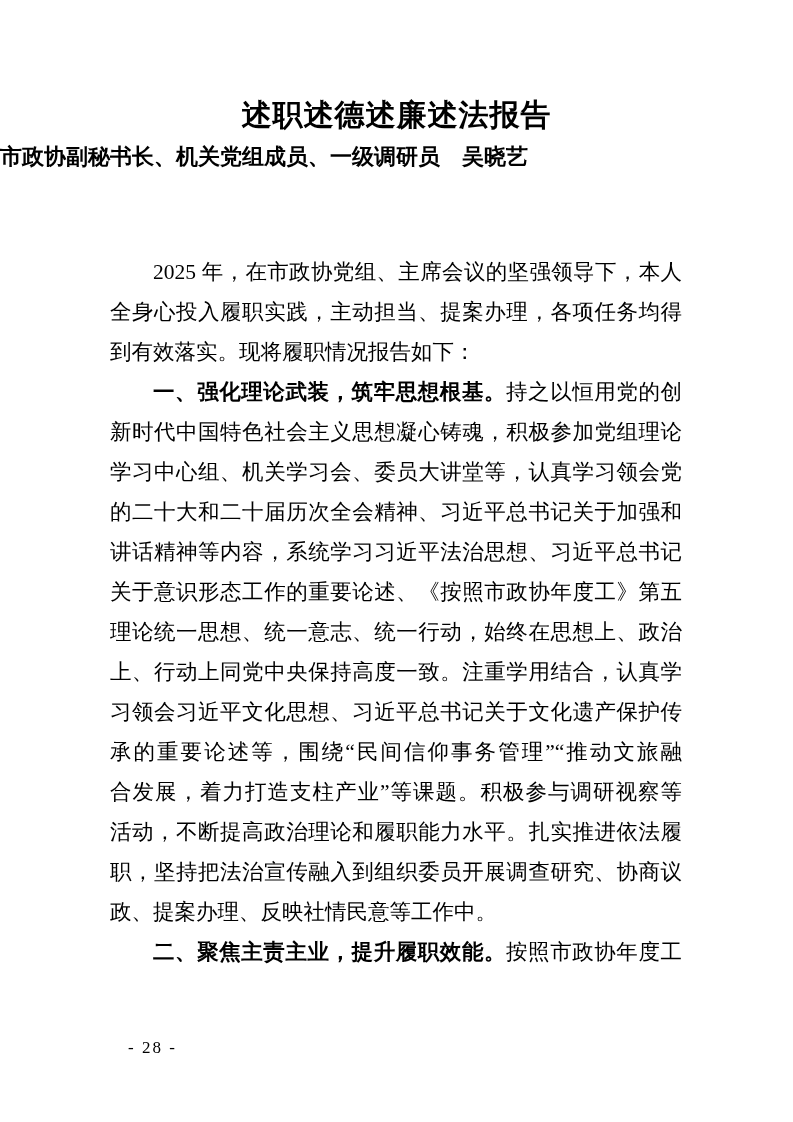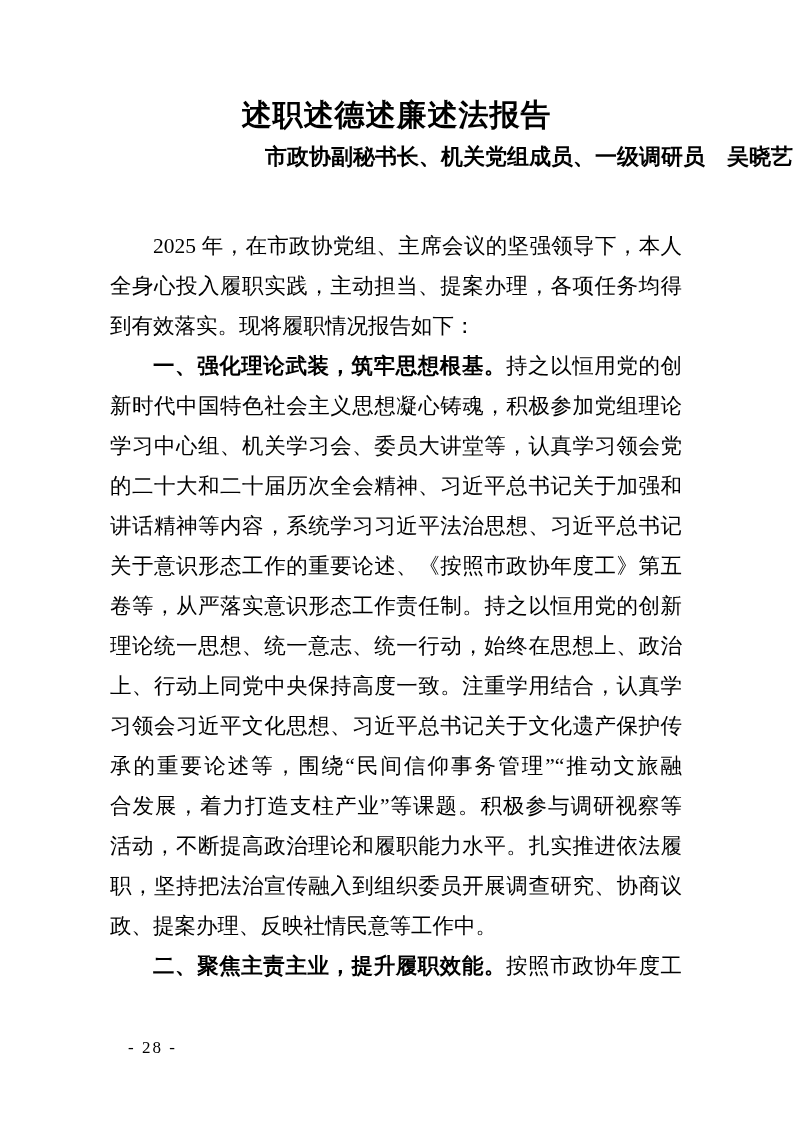--- a/index.html
+++ b/index.html
@@ -15,27 +15,27 @@
   .doc-title {
     padding-top: 96px;
     text-align: center;
     font-size: 30px;
     line-height: 38px;
     font-weight: 700;
     letter-spacing: 1px;
   }
   .doc-subtitle {
     margin-top: 8px;
-    text-align: right;
+    text-align: left;
     font-size: 22px;
     line-height: 30px;
     font-weight: 700;
   }
   .doc-body {
-    margin-top: 54px;
+    margin-top: 80px;
     margin-left: 110px;
     width: 572px;
   }
   .line {
     font-size: 21.5px;
     height: 40px;
     line-height: 40px;
     text-align: justify;
     text-align-last: justify;
     overflow: hidden;
@@ -61,21 +61,20 @@
   <div class="doc-body">
       <div class="line indent"><span>2025 年，在市政协党组、主席会议的坚强领导下，本人</span></div>
       <div class="line"><span>全身心投入履职实践，主动担当、提案办理，各项任务均得</span></div>
       <div class="line nofill"><span>到有效落实。现将履职情况报告如下：</span></div>
       <div class="line indent"><span class="bold">一、强化理论武装，筑牢思想根基。</span><span>持之以恒用党的创新</span></div>
       <div class="line"><span>新时代中国特色社会主义思想凝心铸魂，积极参加党组理论</span></div>
       <div class="line"><span>学习中心组、机关学习会、委员大讲堂等，认真学习领会党</span></div>
       <div class="line"><span>的二十大和二十届历次全会精神、习近平总书记关于加强和</span></div>
       <div class="line"><span>讲话精神等内容，系统学习习近平法治思想、习近平总书记</span></div>
       <div class="line"><span>关于意识形态工作的重要论述、《按照市政协年度工》第五</span></div>
-      <div class="line"><span>卷等，从严落实意识形态工作责任制。持之以恒用党的创新</span></div>
       <div class="line"><span>理论统一思想、统一意志、统一行动，始终在思想上、政治</span></div>
       <div class="line"><span>上、行动上同党中央保持高度一致。注重学用结合，认真学</span></div>
       <div class="line"><span>习领会习近平文化思想、习近平总书记关于文化遗产保护传</span></div>
       <div class="line"><span>承的重要论述等，围绕“民间信仰事务管理”“推动文旅融</span></div>
       <div class="line"><span>合发展，着力打造支柱产业”等课题。积极参与调研视察等</span></div>
       <div class="line"><span>活动，不断提高政治理论和履职能力水平。扎实推进依法履</span></div>
       <div class="line"><span>职，坚持把法治宣传融入到组织委员开展调查研究、协商议</span></div>
       <div class="line nofill"><span>政、提案办理、反映社情民意等工作中。</span></div>
       <div class="line indent"><span class="bold">二、聚焦主责主业，提升履职效能。</span><span>按照市政协年度工</span></div>
     </div>

